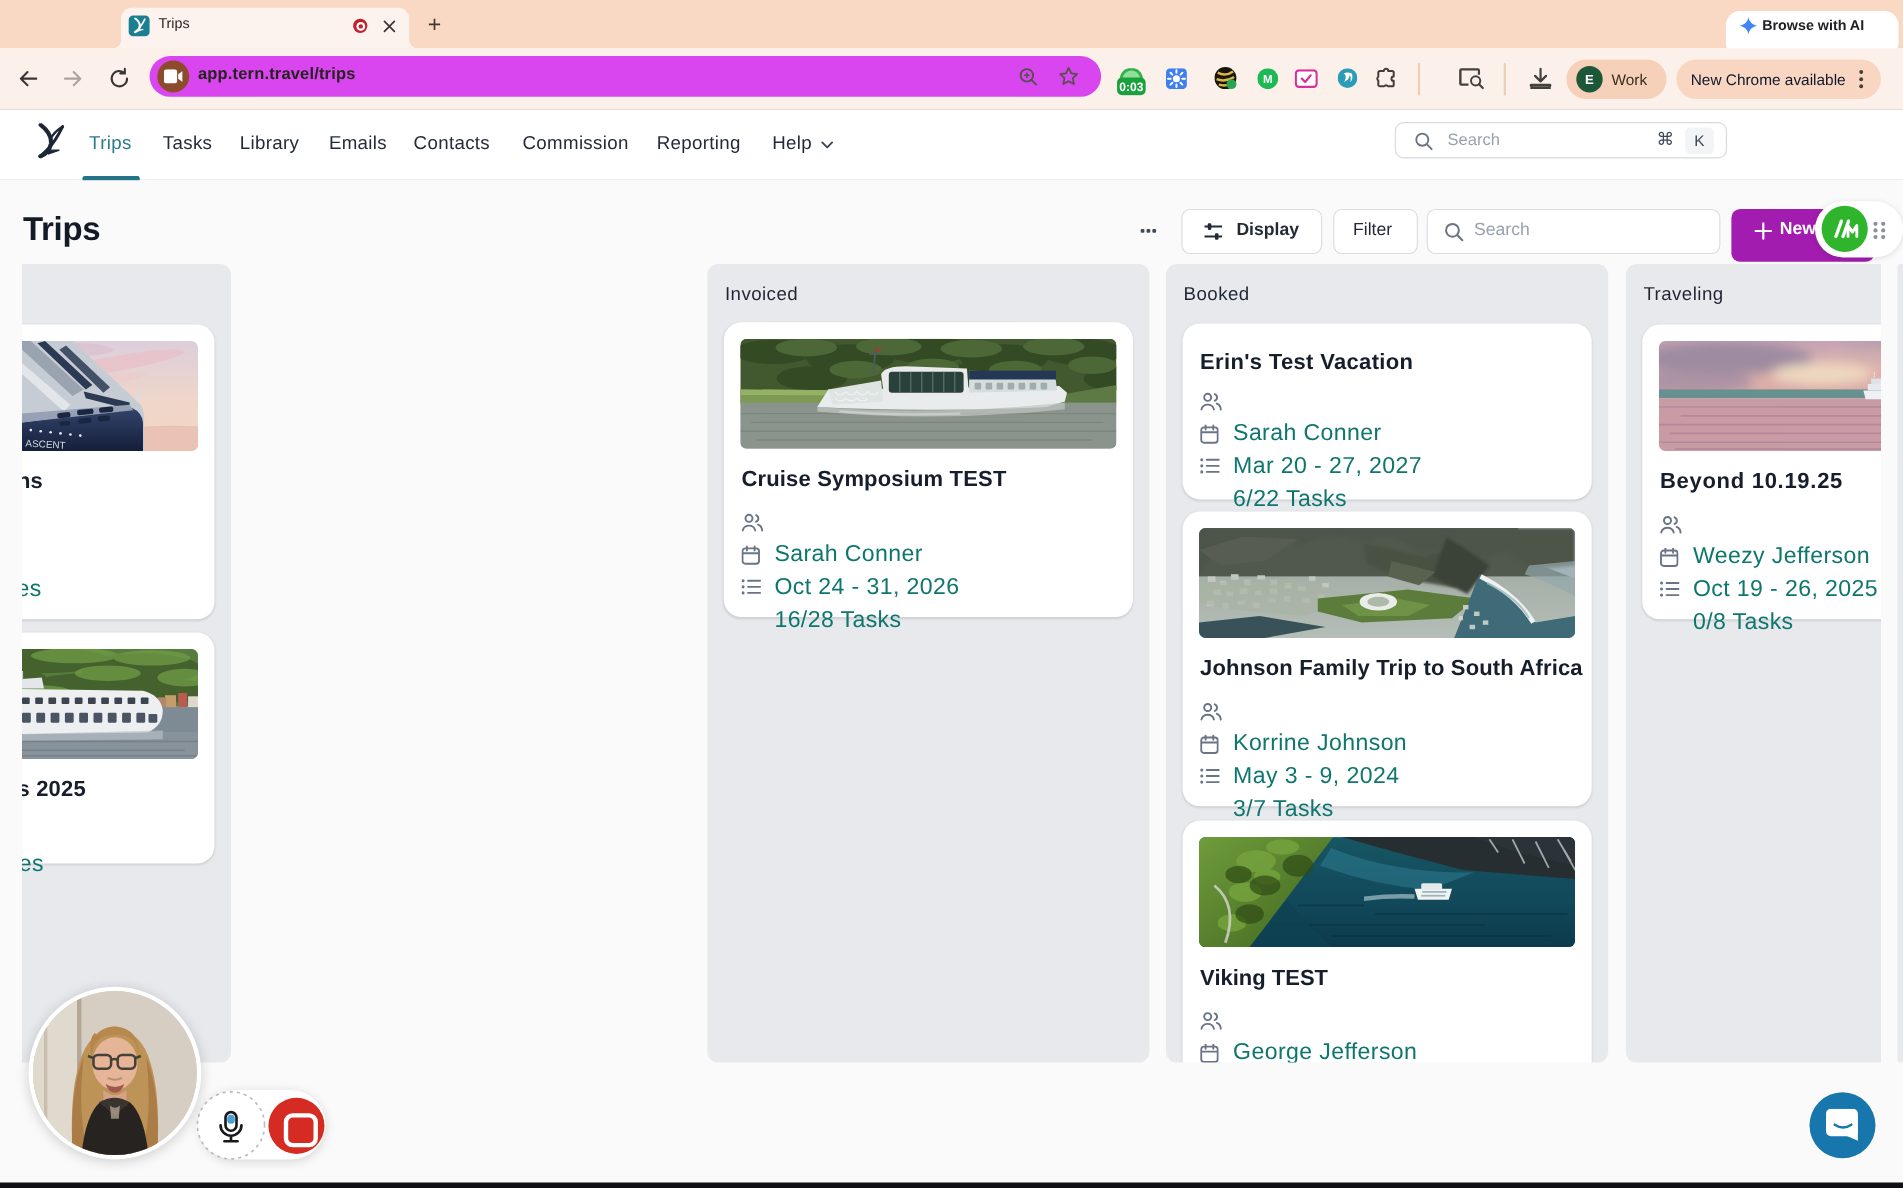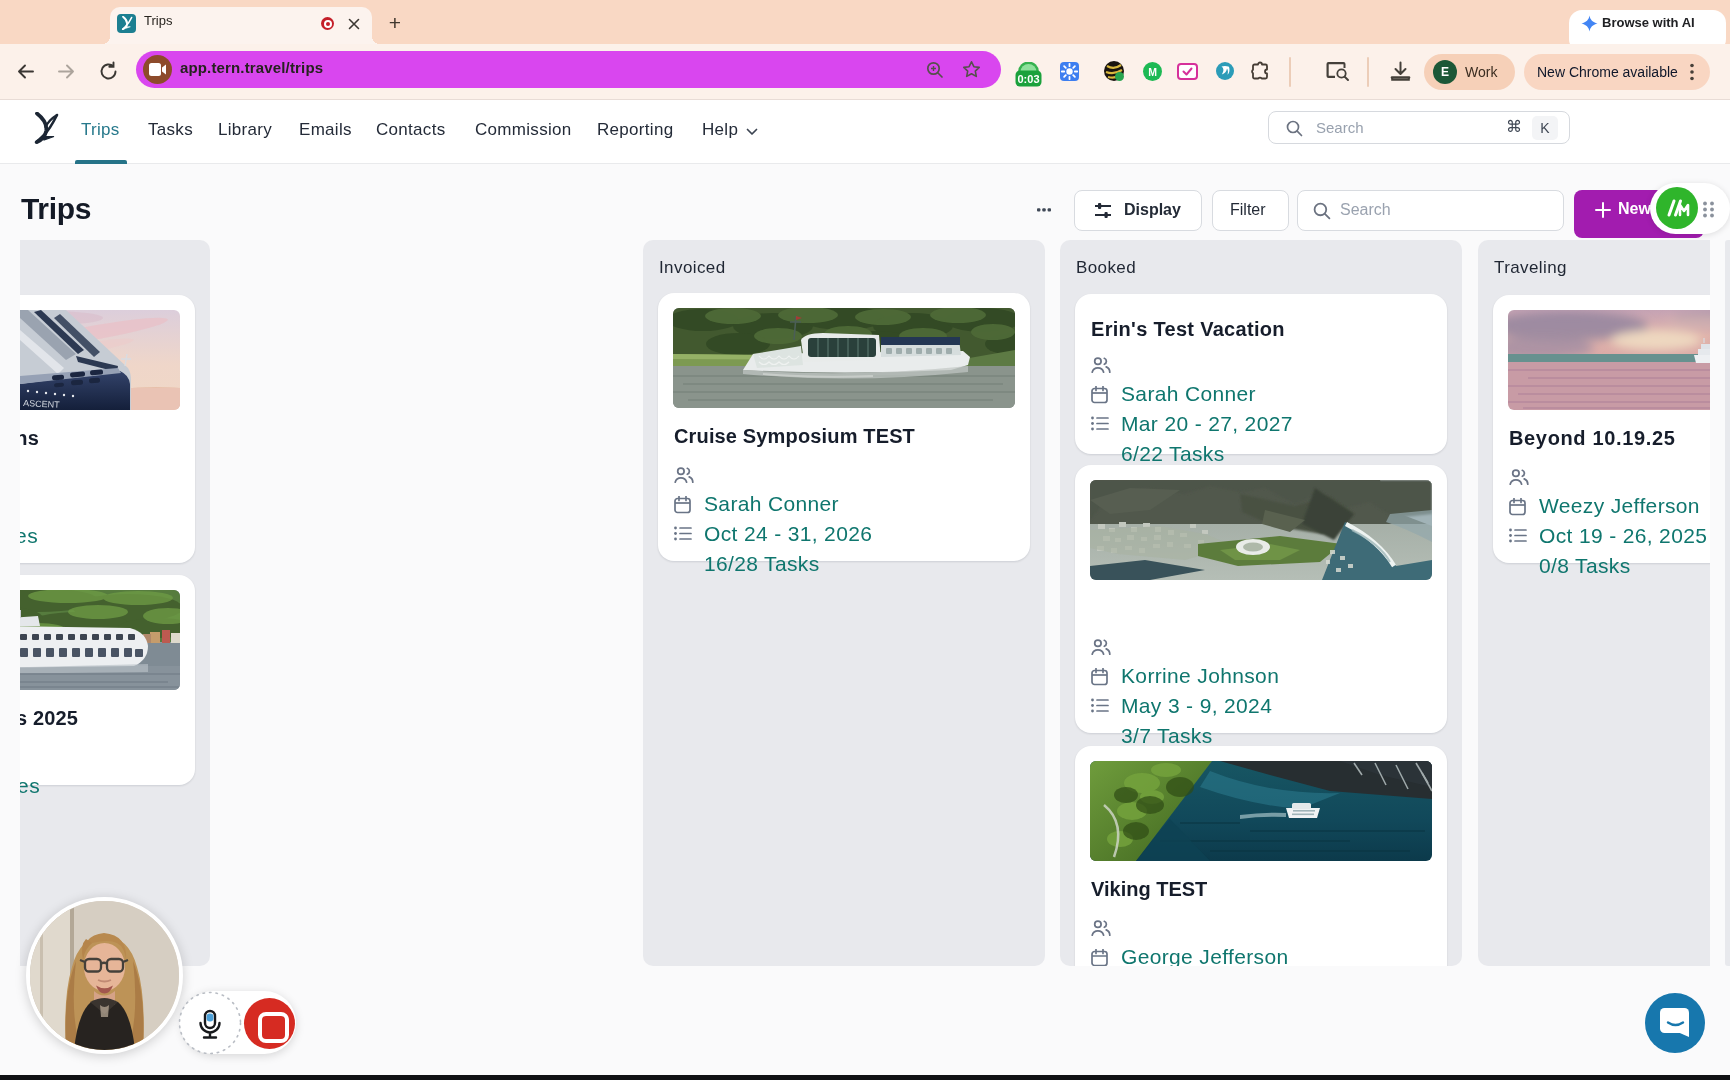--- a/index.html
+++ b/index.html
@@ -638,20 +638,21 @@
           <path d="M0,86 L55,80 L115,90 L60,100 L0,100 Z" fill="#39525a"></path>
           <path d="M300,34 L342,30 L342,62 Q315,48 296,42 Z" fill="#93a8ad" opacity=".7"></path>
           <g fill="#d6dad2" opacity=".85">
                 <rect x="240" y="70" width="5" height="4"></rect>
                 <rect x="250" y="76" width="5" height="4"></rect>
                 <rect x="258" y="84" width="5" height="4"></rect>
                 <rect x="236" y="80" width="4" height="4"></rect>
                 <rect x="246" y="88" width="5" height="4"></rect>
               </g>
             </svg></div>
+        <div class="cttl" style="top:132px">Johnson Family Trip to South Africa</div>
         <div class="crow" style="top:171px">
             <svg width="20" height="18" viewBox="0 0 20 18">
               <g stroke="#6b7486" stroke-width="1.75" fill="none" stroke-linecap="round">
                 <circle cx="6.9" cy="5.2" r="3.2"></circle>
                 <path d="M1.2 16.2 a5.9 5.9 0 0 1 11.4 0"></path>
                 <path d="M13.3 2.3 a3.2 3.2 0 0 1 0 6"></path>
                 <path d="M15.2 10.9 a5.9 5.9 0 0 1 3.6 5.3"></path>
               </g>
             </svg>
             <span>Korrine Johnson</span>

